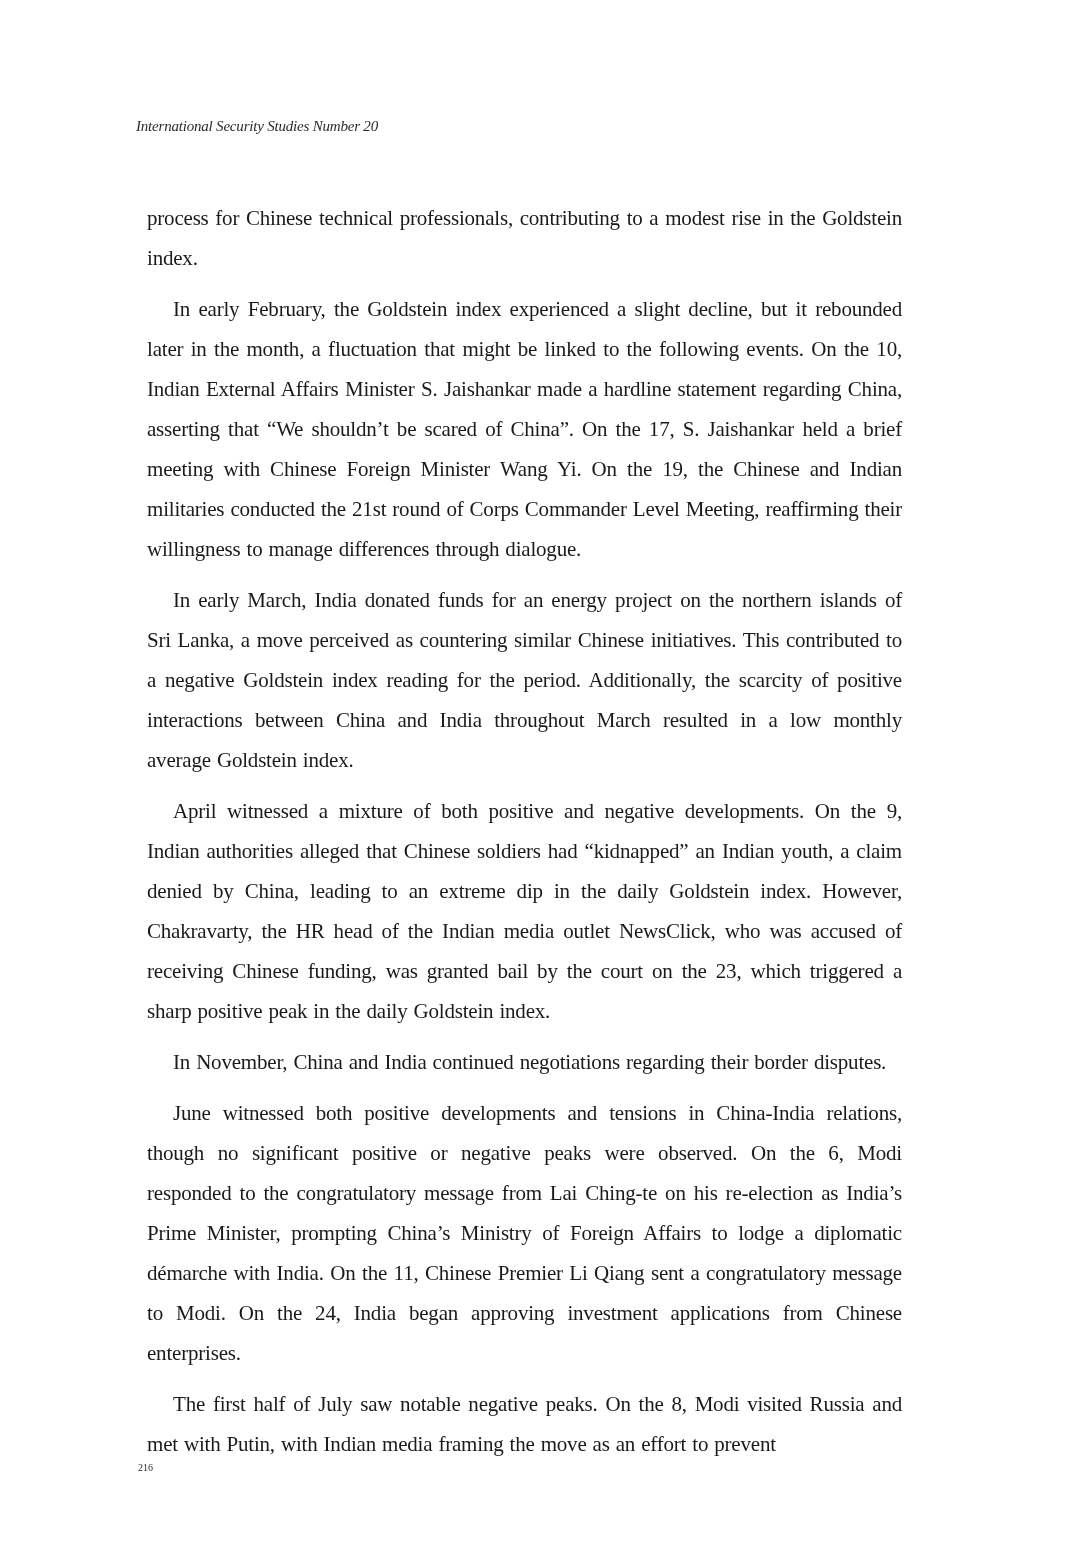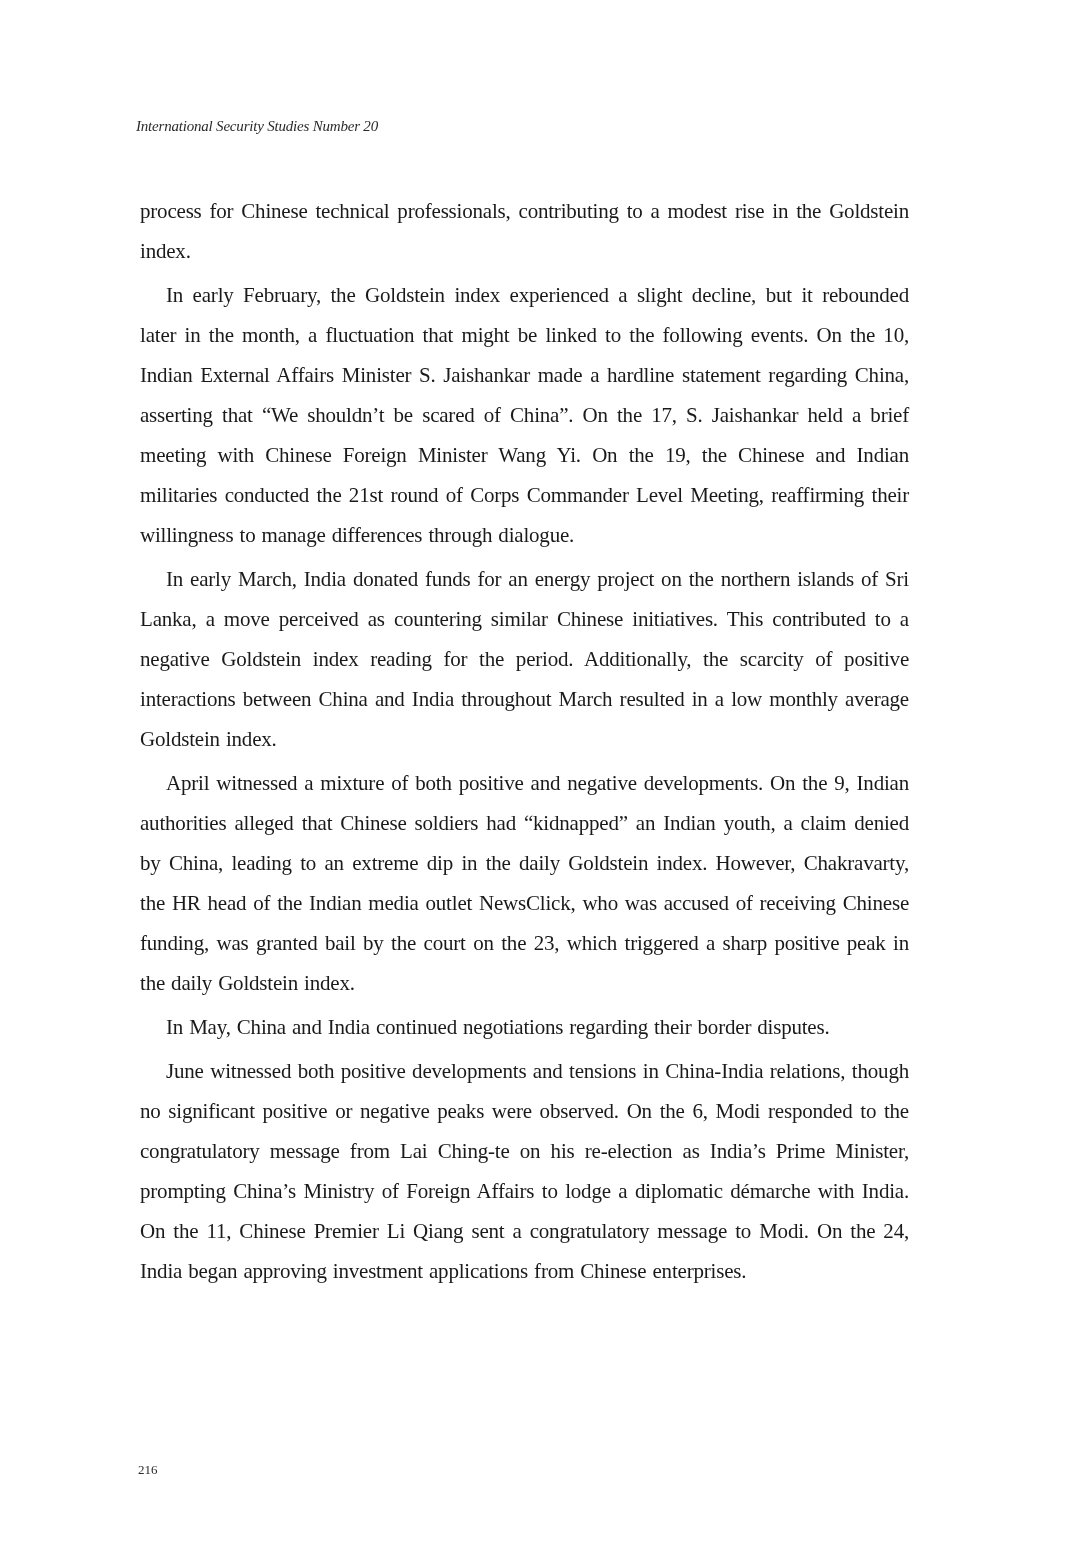--- a/index.html
+++ b/index.html
@@ -24,45 +24,46 @@
       letter-spacing: -0.2px;
       font-style: italic;
     }
     .body-text {
       position: absolute;
       left: 136px;
       top: 187px;
       width: 777px;
     }
     .para {
-      margin: 4px;
+      margin: 11px;
       font-size: 21px;
       line-height: 40px;
       text-align: justify;
       letter-spacing: -0.2px;
       word-spacing: 1px;
     }
     .para.indent {
       text-indent: 26px;
     }
     .page-number {
       position: absolute;
       left: 138px;
       top: 1462px;
-      font-size: 13px;
+      font-size: 10px;
       color: #2a2a2a;
     }
   </style>
 </head>
 <body>
 
 <div class="running-header">International Security Studies Number 20</div>
 
 <div class="body-text">
   <p class="para">process for Chinese technical professionals, contributing to a modest rise in the Goldstein index.</p>
   <p class="para indent">In early February, the Goldstein index experienced a slight decline, but it rebounded later in the month, a fluctuation that might be linked to the following events. On the 10, Indian External Affairs Minister S. Jaishankar made a hardline statement regarding China, asserting that “We shouldn’t be scared of China”. On the 17, S. Jaishankar held a brief meeting with Chinese Foreign Minister Wang Yi. On the 19, the Chinese and Indian militaries conducted the 21st round of Corps Commander Level Meeting, reaffirming their willingness to manage differences through dialogue.</p>
   <p class="para indent">In early March, India donated funds for an energy project on the northern islands of Sri Lanka, a move perceived as countering similar Chinese initiatives. This contributed to a negative Goldstein index reading for the period. Additionally, the scarcity of positive interactions between China and India throughout March resulted in a low monthly average Goldstein index.</p>
   <p class="para indent">April witnessed a mixture of both positive and negative developments. On the 9, Indian authorities alleged that Chinese soldiers had “kidnapped” an Indian youth, a claim denied by China, leading to an extreme dip in the daily Goldstein index. However, Chakravarty, the HR head of the Indian media outlet NewsClick, who was accused of receiving Chinese funding, was granted bail by the court on the 23, which triggered a sharp positive peak in the daily Goldstein index.</p>
-  <p class="para indent">In May, China and India continued negotiations regarding their border disputes.</p>
+  <p class="para indent">In November, China and India continued negotiations regarding their border disputes.</p>
   <p class="para indent">June witnessed both positive developments and tensions in China-India relations, though no significant positive or negative peaks were observed. On the 6, Modi responded to the congratulatory message from Lai Ching-te on his re-election as India’s Prime Minister, prompting China’s Ministry of Foreign Affairs to lodge a diplomatic démarche with India. On the 11, Chinese Premier Li Qiang sent a congratulatory message to Modi. On the 24, India began approving investment applications from Chinese enterprises.</p>
+  <p class="para indent">The first half of July saw notable negative peaks. On the 8, Modi visited Russia and met with Putin, with Indian media framing the move as an effort to prevent</p>
 </div>
 
 <div class="page-number">216</div>
 
 </body></html>

